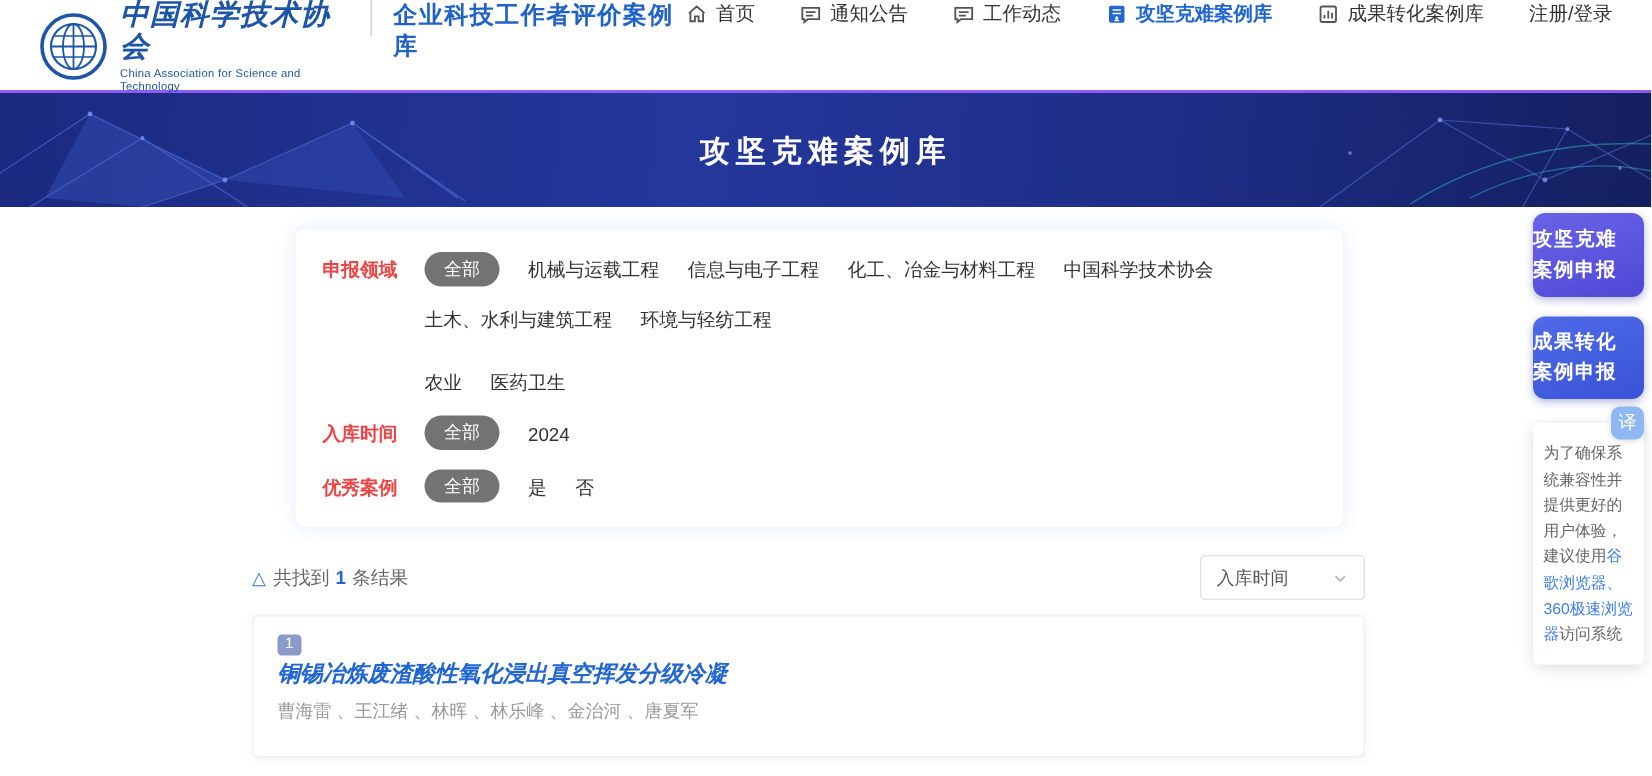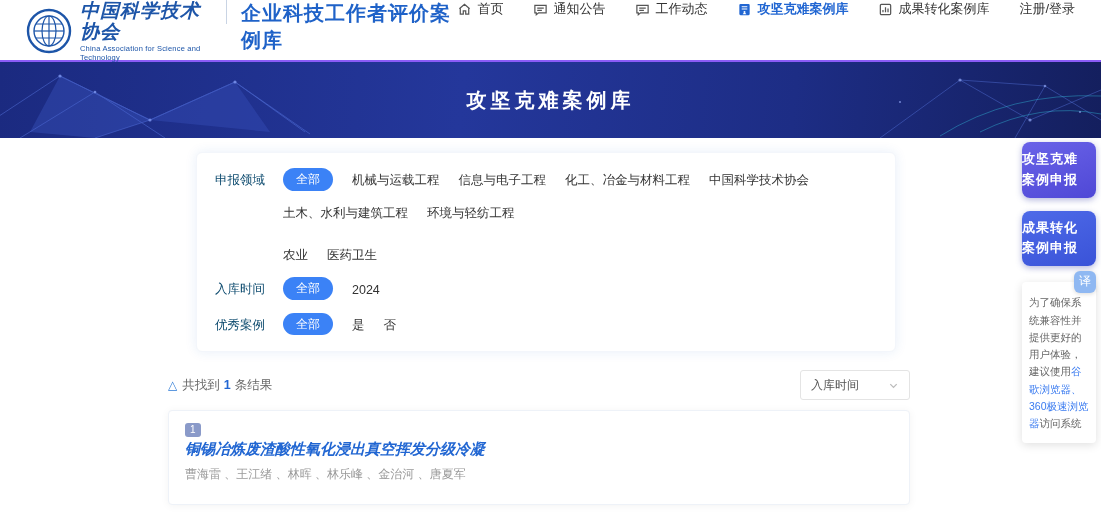--- a/index.html
+++ b/index.html
@@ -16,21 +16,21 @@
     border-bottom:2px solid #8b5cf6; z-index:5;
   }
   .logo-wrap { display:flex; align-items:center; gap:8px; }
   .logo-emblem svg { display:block; }
   .logo-text .cn {
     font-family:"DejaVu Serif","Liberation Serif",serif; font-style:italic;
     font-weight:bold; font-size:19px; color:#1d55a8; letter-spacing:1px; line-height:1.1;
   }
   .logo-text .en { font-size:7.5px; color:#1d55a8; margin-top:2px; letter-spacing:.2px; }
   .hdr-divider { width:1px; height:24px; background:#c9d4e4; margin:0 14px; }
-  .site-title { font-size:20px; font-weight:bold; color:#1f62c8; letter-spacing:1px; }
+  .site-title { font-size:16px; font-weight:bold; color:#1f62c8; letter-spacing:1px; }
   .main-nav { margin-left:auto; display:flex; align-items:center; gap:30px; font-size:13px; color:#333; }
   .nav-item { display:flex; align-items:center; gap:5px; cursor:pointer; white-space:nowrap; }
   .nav-item svg { width:15px; height:15px; }
   .nav-item.active { color:#2166d2; font-weight:bold; }
 
   
   .banner {
     position:absolute; top:62px; left:0; width:1101px; height:76px;
     background:linear-gradient(95deg,#1b2a80 0%,#24379b 42%,#1d2d85 72%,#141f5e 100%);
     display:flex; align-items:center; justify-content:center; overflow:hidden;
@@ -41,24 +41,24 @@
   
   .content { position:absolute; top:152px; left:168px; width:742px; }
 
   .filter-card {
     margin-left:28px; width:700px; background:#fff; border-radius:6px;
     box-shadow:0 0 12px rgba(31,98,200,.10); border:1px solid #f3f6fb;
     padding:15px 18px 16px;
   }
   .filter-row { display:flex; align-items:flex-start; margin-bottom:13px; font-size:12.5px; }
   .filter-row:last-child { margin-bottom:0; }
-  .filter-label { width:68px; flex-shrink:0; font-weight:normal; color:#0c4a6e; padding-top:4px; }
+  .filter-label { width:68px; flex-shrink:0; font-weight:bold; color:#ef4444; padding-top:4px; }
   .filter-options { display:flex; flex-wrap:wrap; align-items:center; gap:11px 19px; }
   .pill {
-    background:#3b82f6; color:#fff; border-radius:999px; padding:3px 13px;
+    background:#737373; color:#fff; border-radius:999px; padding:3px 13px;
     font-size:12px; cursor:pointer; line-height:1.4;
   }
   .opt { color:#333; cursor:pointer; padding-top:3px; }
   .flex-break { width:100%; height:0; }
 
   .search-row { align-items:center; }
   .search-box { display:flex; align-items:center; }
   .search-input {
     width:200px; height:30px; border:1px solid #d9d9d9; border-right:none;
     border-radius:2px 0 0 2px; padding:0 10px; font-size:12px; color:#777; outline:none;

